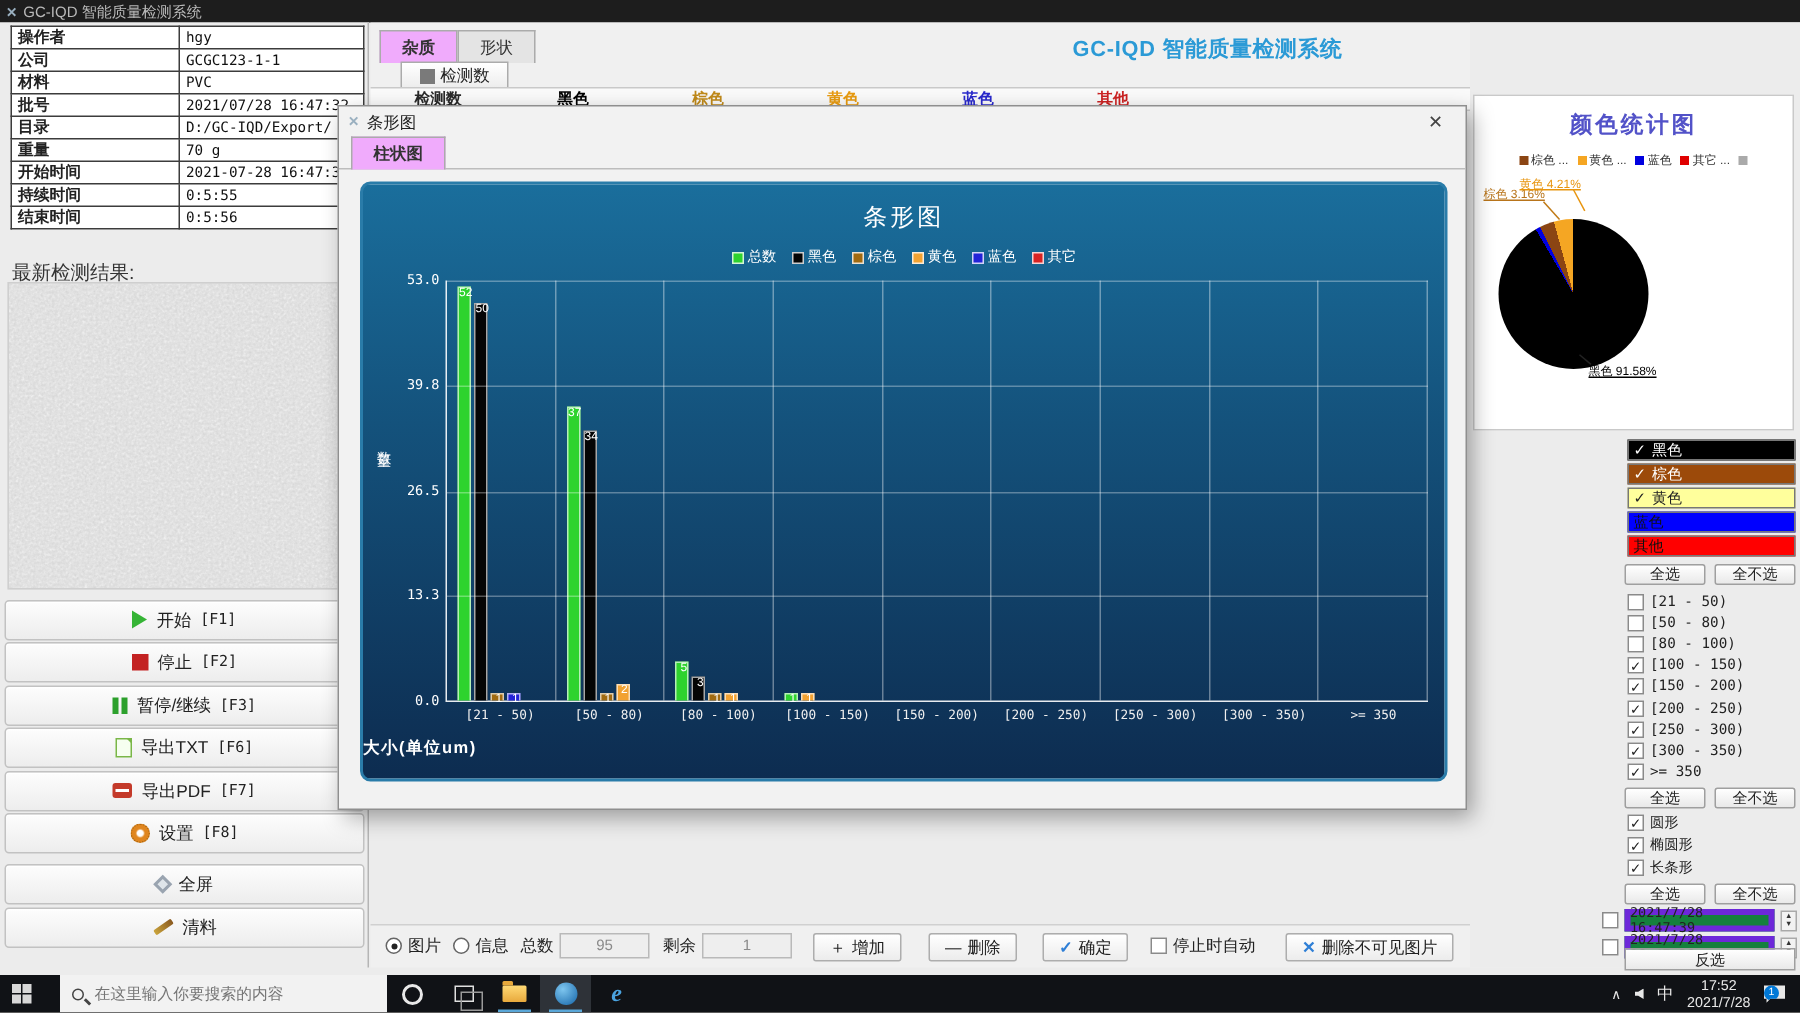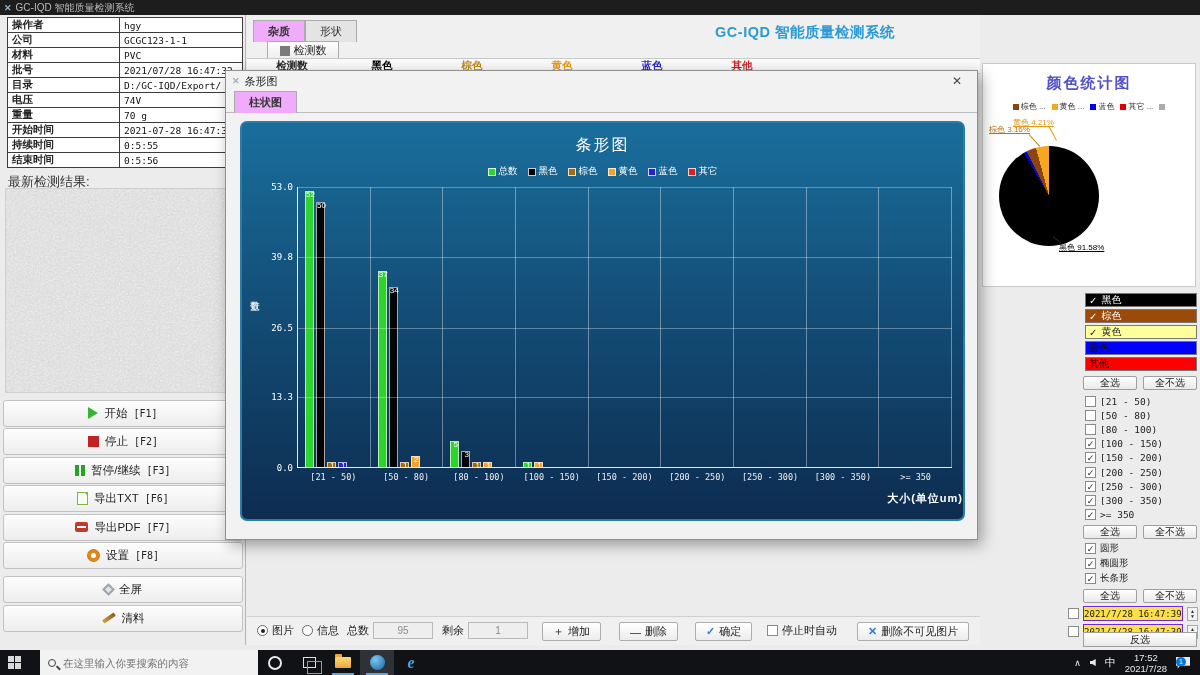--- a/index.html
+++ b/index.html
@@ -76,21 +76,21 @@
   #plot { position:absolute; left:55px; top:64px; width:655px; height:281px; border-left:1px solid rgba(255,255,255,.9); border-bottom:1px solid rgba(255,255,255,.9); }
   .gridline { position:absolute; left:0; width:100%; height:1px; background:rgba(255,255,255,.32); }
   .ytick { position:absolute; right:100%; margin-right:5px; transform:translateY(-50%); color:#fff; font-size:9px; font-family:"DejaVu Sans Mono", monospace; white-space:nowrap; }
   #ylab { position:absolute; left:6px; top:170px; color:#fff; font-size:9.5px; writing-mode:vertical-rl; letter-spacing:2px; }
   #cats { position:absolute; left:0; top:0; width:100%; height:100%; display:flex; }
   .cat-cell { flex:1; position:relative; border-right:1px solid rgba(255,255,255,.38); display:flex; align-items:flex-end; padding-left:7px; gap:2px; }
   .bar { width:9px; position:relative; border:1px solid rgba(255,255,255,.65); border-bottom:none; }
   .bar .bv { position:absolute; top:-1px; left:-2px; width:13px; text-align:center; color:#fff; font-size:8px; line-height:8px; }
   #xticks { position:absolute; left:55px; top:349px; width:655px; display:flex; }
   #xticks .xt { flex:1; text-align:center; color:#efefef; font-size:8.5px; font-family:"DejaVu Sans Mono", monospace; }
-  #xlab { position:absolute; left:0; top:368px; width:100%; text-align:right; color:#fff; font-size:11px; font-weight:bold; letter-spacing:1px; }
+  #xlab { position:absolute; left:0; top:368px; width:100%; text-align:left; color:#fff; font-size:11px; font-weight:bold; letter-spacing:1px; }
 
   
   #right-panel { position:absolute; left:980px; top:15px; width:220px; height:630px; background:#ececec; }
   #pie-card { position:absolute; left:2px; top:48px; width:214px; height:224px; background:#fff; border:1px solid #c9c9c9; }
   #pie-title { text-align:center; margin-top:10px; color:#5252c8; font-weight:bold; font-size:15px; font-family:"Liberation Serif", serif; letter-spacing:2px; }
   #pie-legend { display:flex; justify-content:center; gap:6px; margin-top:8px; }
   .pleg { display:flex; align-items:center; gap:2px; font-size:8px; color:#333; }
   .pleg i { width:6px; height:6px; }
   #pie { position:absolute; left:16px; top:82px; width:100px; height:100px; border-radius:50%; }
   .callout { position:absolute; font-size:8px; text-decoration:underline; white-space:nowrap; }
@@ -98,21 +98,21 @@
   .pline { position:absolute; width:16px; height:1px; transform-origin:left center; }
   .pl0 { left:46px; top:70px; background:#c07a16; transform:rotate(48deg); }
   .pl1 { left:66px; top:62px; background:#e8950f; transform:rotate(62deg); }
   .pl2 { left:70px; top:172px; background:#222; width:10px; transform:rotate(40deg); }
 
   .rp-row { position:absolute; left:105px; width:112px; height:14px; display:flex; align-items:center; gap:4px; font-size:10px; }
   .colorbar { width:112px; height:14px; display:flex; align-items:center; gap:4px; padding-left:3px; font-size:10px; border:1px solid #777; }
   .rbtns { position:absolute; left:103px; display:flex; gap:6px; }
   .rbtn { width:54px; height:14px; background:linear-gradient(#fff,#e9e9e9); border:1px solid #9f9f9f; border-radius:2px; font-size:10px; display:flex; align-items:center; justify-content:center; }
   .mono { font-family:"DejaVu Sans Mono", monospace; font-size:9.5px; }
-  .datefield { width:104px; height:15px; border:1px solid #6d28d9; background:#fde047; font-family:"DejaVu Sans Mono", monospace; font-size:9px; display:flex; align-items:center; justify-content:center; }
+  .datefield { width:104px; height:15px; border:4px solid #6d28d9; background:#15803d; font-family:"DejaVu Sans Mono", monospace; font-size:9px; display:flex; align-items:center; justify-content:center; }
   .spin { display:flex; flex-direction:column; font-size:5px; color:#333; line-height:5px; border:1px solid #a9a9a9; background:#f2f2f2; padding:1px 2px; }
   #invert-btn { position:absolute; left:103px; top:617px; width:114px; height:15px; background:linear-gradient(#fff,#e9e9e9); border:1px solid #9f9f9f; font-size:10px; display:flex; align-items:center; justify-content:center; }
 
   
   #taskbar { position:absolute; left:0; top:650px; width:1200px; height:25px; background:#101216; display:flex; align-items:center; color:#e8e8e8; }
   #start { width:28px; height:25px; display:flex; align-items:center; justify-content:center; }
   .winlogo { display:grid; grid-template-columns:6px 6px; grid-gap:1px; }
   .winlogo i { width:6px; height:6px; background:#d8d8d8; }
   #tb-search { width:218px; height:25px; background:#f2f2f2; display:flex; align-items:center; gap:7px; padding-left:8px;margin-left:12px; }
   #tb-search input { border:none; background:transparent; outline:none; font-size:10.5px; width:170px; color:#333; font-family:"Liberation Sans",sans-serif; }
@@ -163,24 +163,20 @@
           </tr>
           <tr>
             <td class="flabel">批号</td>
             <td class="fvalue">2021/07/28 16:47:32</td>
           </tr>
           <tr>
             <td class="flabel">目录</td>
             <td class="fvalue">D:/GC-IQD/Export/</td>
           </tr>
           <tr>
-            <td class="flabel">电压</td>
-            <td class="fvalue">74V</td>
-          </tr>
-          <tr>
             <td class="flabel">重量</td>
             <td class="fvalue">70 g</td>
           </tr>
           <tr>
             <td class="flabel">开始时间</td>
             <td class="fvalue">2021-07-28 16:47:34</td>
           </tr>
           <tr>
             <td class="flabel">持续时间</td>
             <td class="fvalue">0:5:55</td>

